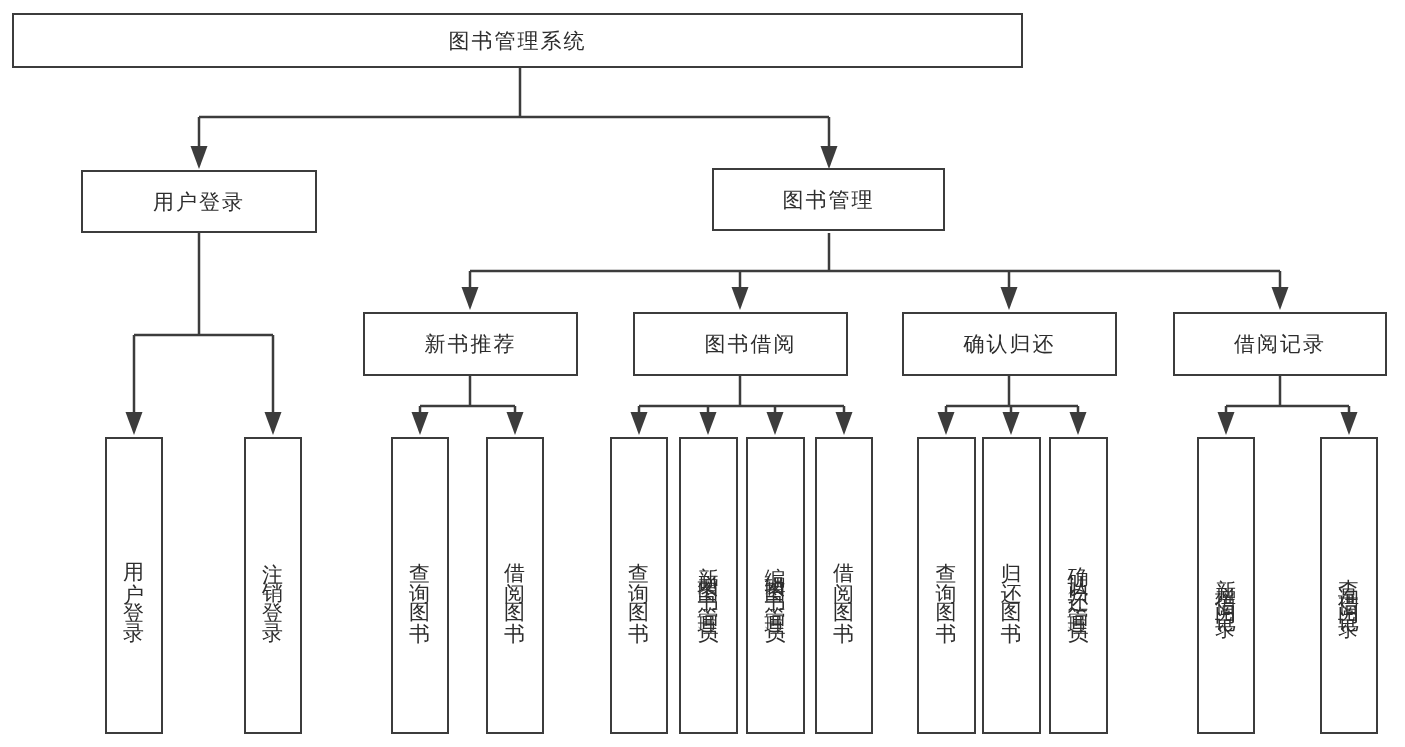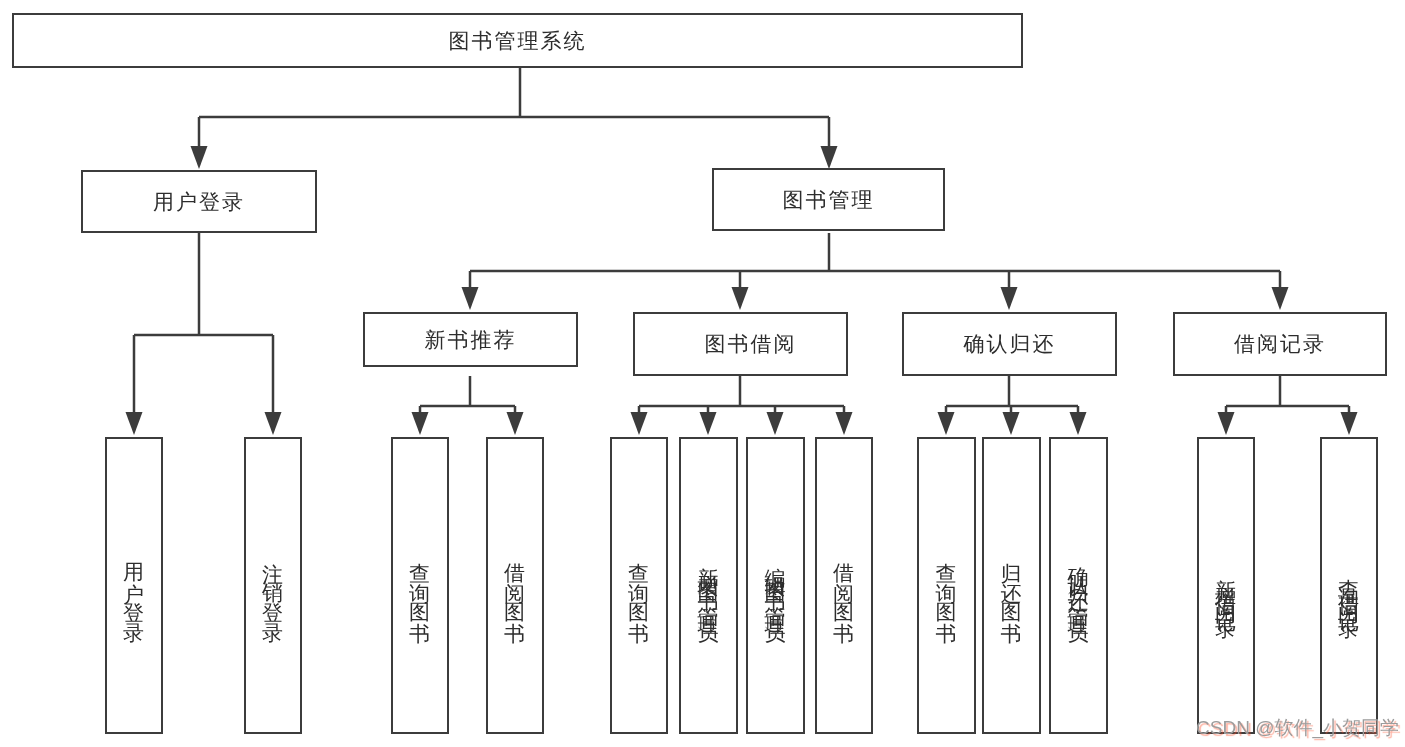--- a/index.html
+++ b/index.html
@@ -34,21 +34,21 @@
   .leaf .v-label{
     writing-mode:vertical-rl;
     text-orientation:mixed;
     font-size:21px;
     line-height:1;
     white-space:nowrap;
   }
   .root-box{left:12px;top:13px;width:1011px;height:55px;}
   .n-user-login{left:81px;top:170px;width:236px;height:63px;}
   .n-book-mgmt{left:712px;top:168px;width:233px;height:63px;}
-  .n-new-book{left:363px;top:312px;width:215px;height:55px;}
+  .n-new-book{left:363px;top:312px;width:215px;height:64px;}
   .n-book-borrow{left:633px;top:312px;width:215px;height:64px;padding-left:20px;}
   .n-current{left:902px;top:312px;width:215px;height:64px;}
   .n-records{left:1173px;top:312px;width:214px;height:64px;}
   .leaf{top:437px;height:297px;}
   .leaf-a1{left:105px;width:58px;}
   .leaf-a2{left:244px;width:58px;}
   .leaf-b1{left:391px;width:58px;}
   .leaf-b2{left:486px;width:58px;}
   .leaf-c1{left:610px;width:58px;}
   .leaf-c2{left:679px;width:59px;}
@@ -168,14 +168,13 @@
     <span class="v-label" style="letter-spacing: 8px;">确认归还（管理员）</span>
   </div>
 
   <div class="node leaf leaf-e1">
     <span class="v-label" style="letter-spacing: 8px;">新增借阅记录</span>
   </div>
   <div class="node leaf leaf-e2">
     <span class="v-label" style="letter-spacing: 8px;">查询借阅记录</span>
   </div>
 
-  <div class="watermark">CSDN @软件_小贺同学</div>
 </div>
 
 </body></html>

